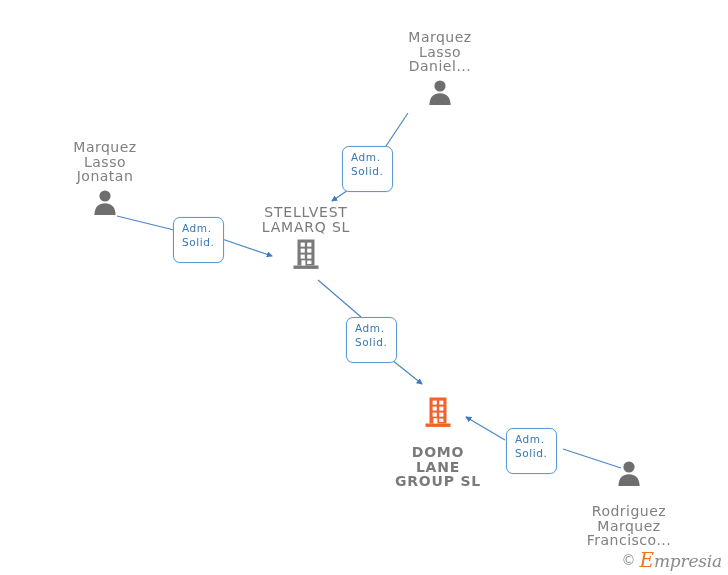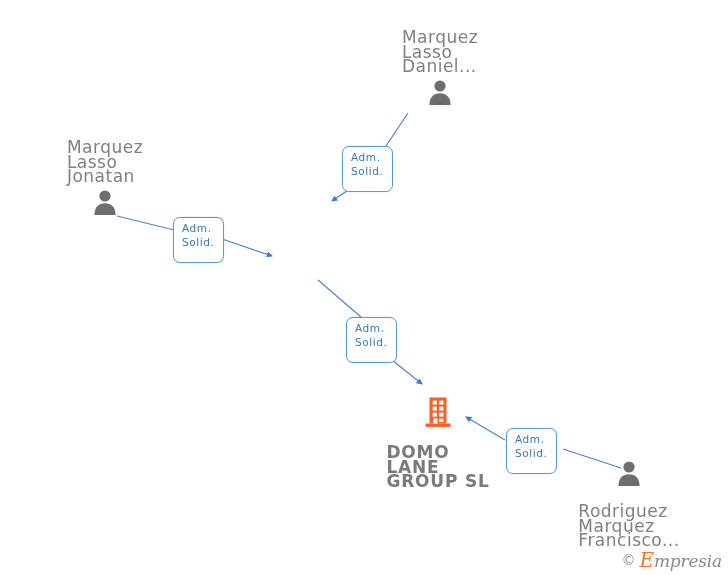--- a/index.html
+++ b/index.html
@@ -26,23 +26,24 @@
   }
   .node {
     position: absolute;
     display: flex;
     flex-direction: column;
     align-items: center;
     width: 120px;
   }
   .node .caption {
     font-family: "DejaVu Sans", sans-serif;
-    font-size: 17px;
+    font-size: 14px;
     line-height: 14.5px;
     color: #808080;
+    text-align: center;
     letter-spacing: 0.5px;
     white-space: pre-line;
   }
   .node .caption.company {
     color: #7a7a7a;
     letter-spacing: 0.8px;
   }
   .node .caption.company-bold {
     font-weight: bold;
     color: #7a7a7a;
@@ -143,20 +144,38 @@
 Lasso
 Jonatan</div>
     <span class="glyph">
       <svg width="28" height="28" viewBox="0 0 28 28" xmlns="http://www.w3.org/2000/svg">
         <circle cx="14" cy="8" r="5.6" fill="#6e6e6e"></circle>
         <path d="M 3.4 27 C 3.4 18.6 8.2 15.2 14 15.2 C 19.8 15.2 24.6 18.6 24.6 27 Z" fill="#6e6e6e"></path>
       </svg>
     </span>
   </div>
 
+  <div class="node cap-top" style="left:246px; top:205px;">
+    <div class="caption company">STELLVEST
+LAMARQ  SL</div>
+    <span class="glyph">
+      <svg width="28" height="32" viewBox="0 0 28 32" xmlns="http://www.w3.org/2000/svg">
+        <rect x="5.5" y="1.5" width="17" height="26" fill="#7a7a7a"></rect>
+        <rect x="1.5" y="27.5" width="25" height="3.4" fill="#7a7a7a"></rect>
+        <rect x="8.6" y="4.6" width="4.2" height="4" fill="#ffffff"></rect>
+        <rect x="15.2" y="4.6" width="4.2" height="4" fill="#ffffff"></rect>
+        <rect x="8.6" y="10.6" width="4.2" height="4" fill="#ffffff"></rect>
+        <rect x="15.2" y="10.6" width="4.2" height="4" fill="#ffffff"></rect>
+        <rect x="8.6" y="16.6" width="4.2" height="4" fill="#ffffff"></rect>
+        <rect x="15.2" y="16.6" width="4.2" height="4" fill="#ffffff"></rect>
+        <rect x="9.4" y="22.3" width="4" height="5.2" fill="#ffffff"></rect>
+        <rect x="15.2" y="22.6" width="4.2" height="3.4" fill="#ffffff"></rect>
+      </svg>
+    </span>
+  </div>
 
   <div class="node cap-bottom" style="left:378px; top:396px;">
     <span class="glyph">
       <svg width="28" height="32" viewBox="0 0 28 32" xmlns="http://www.w3.org/2000/svg">
         <rect x="5.5" y="1.5" width="17" height="26" fill="#f4612a"></rect>
         <rect x="1.5" y="27.5" width="25" height="3.4" fill="#f4612a"></rect>
         <rect x="8.6" y="4.6" width="4.2" height="4" fill="#ffffff"></rect>
         <rect x="15.2" y="4.6" width="4.2" height="4" fill="#ffffff"></rect>
         <rect x="8.6" y="10.6" width="4.2" height="4" fill="#ffffff"></rect>
         <rect x="15.2" y="10.6" width="4.2" height="4" fill="#ffffff"></rect>

